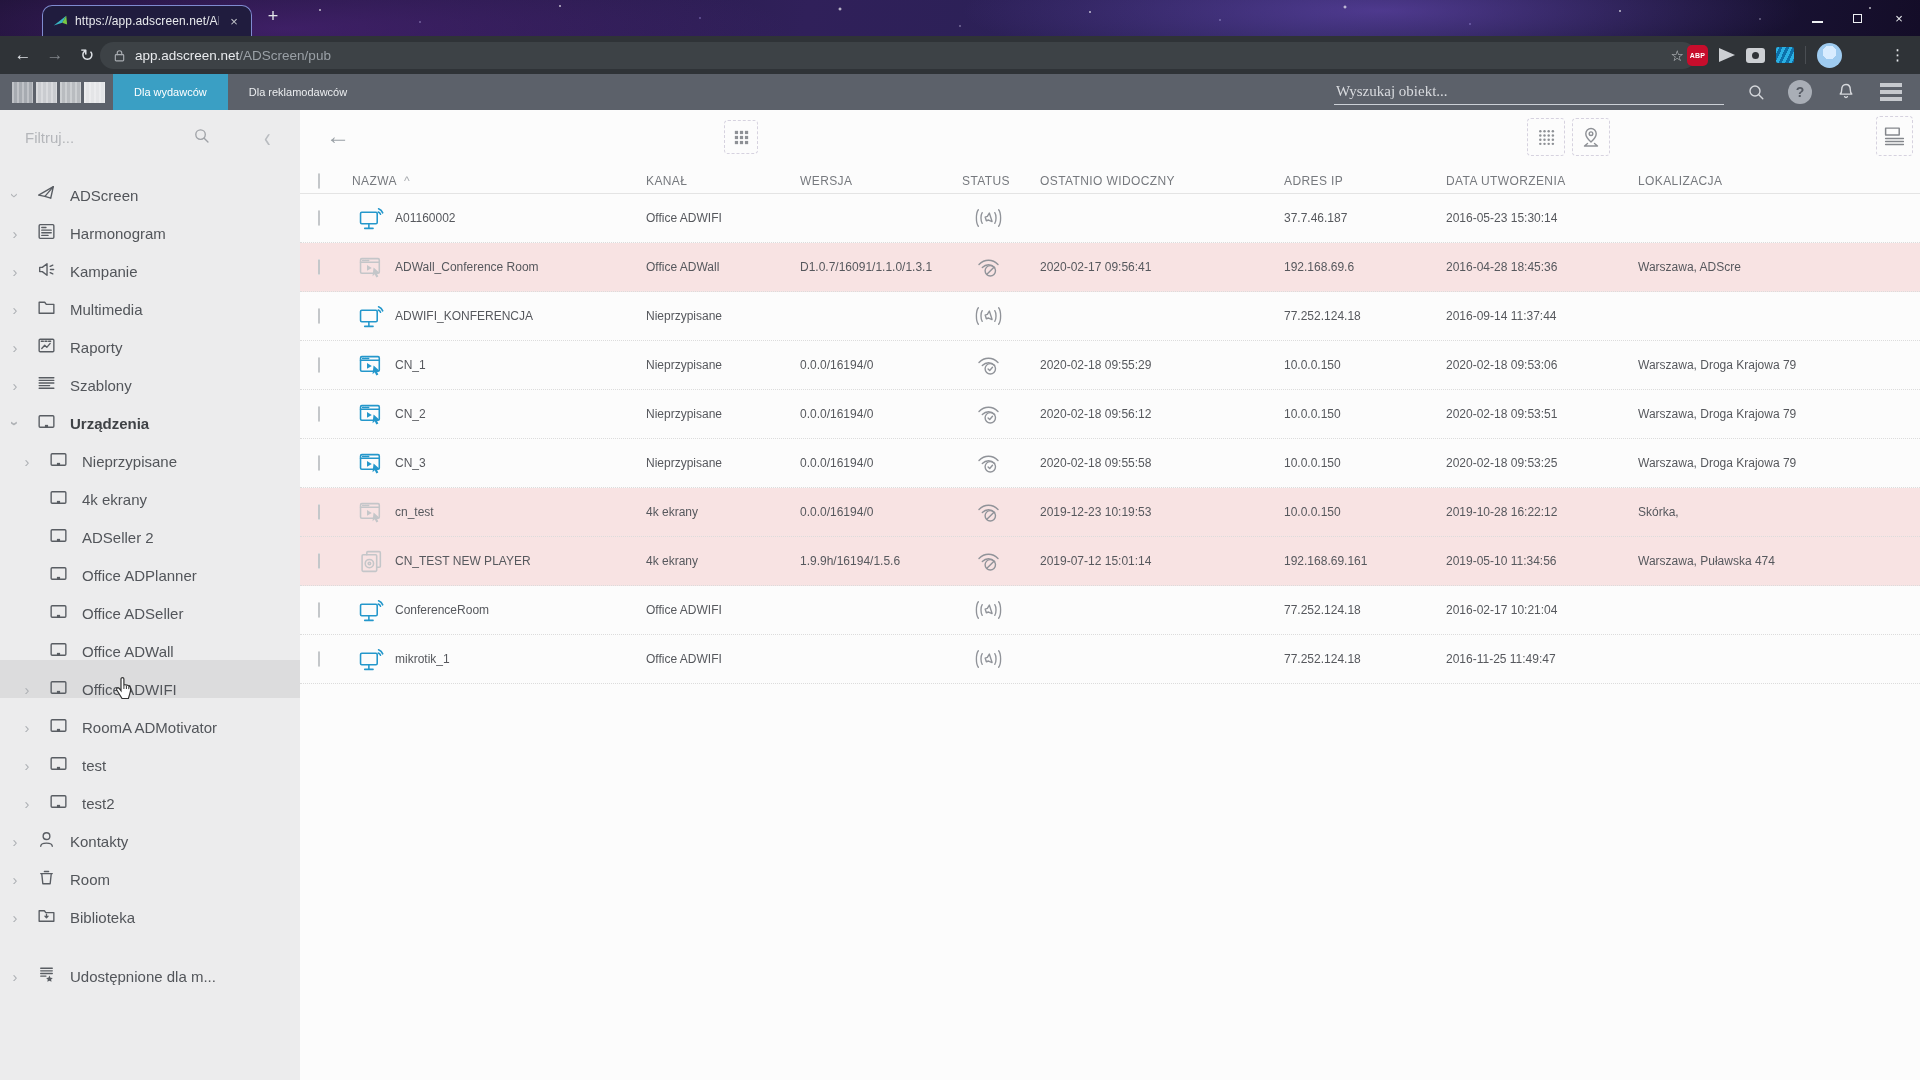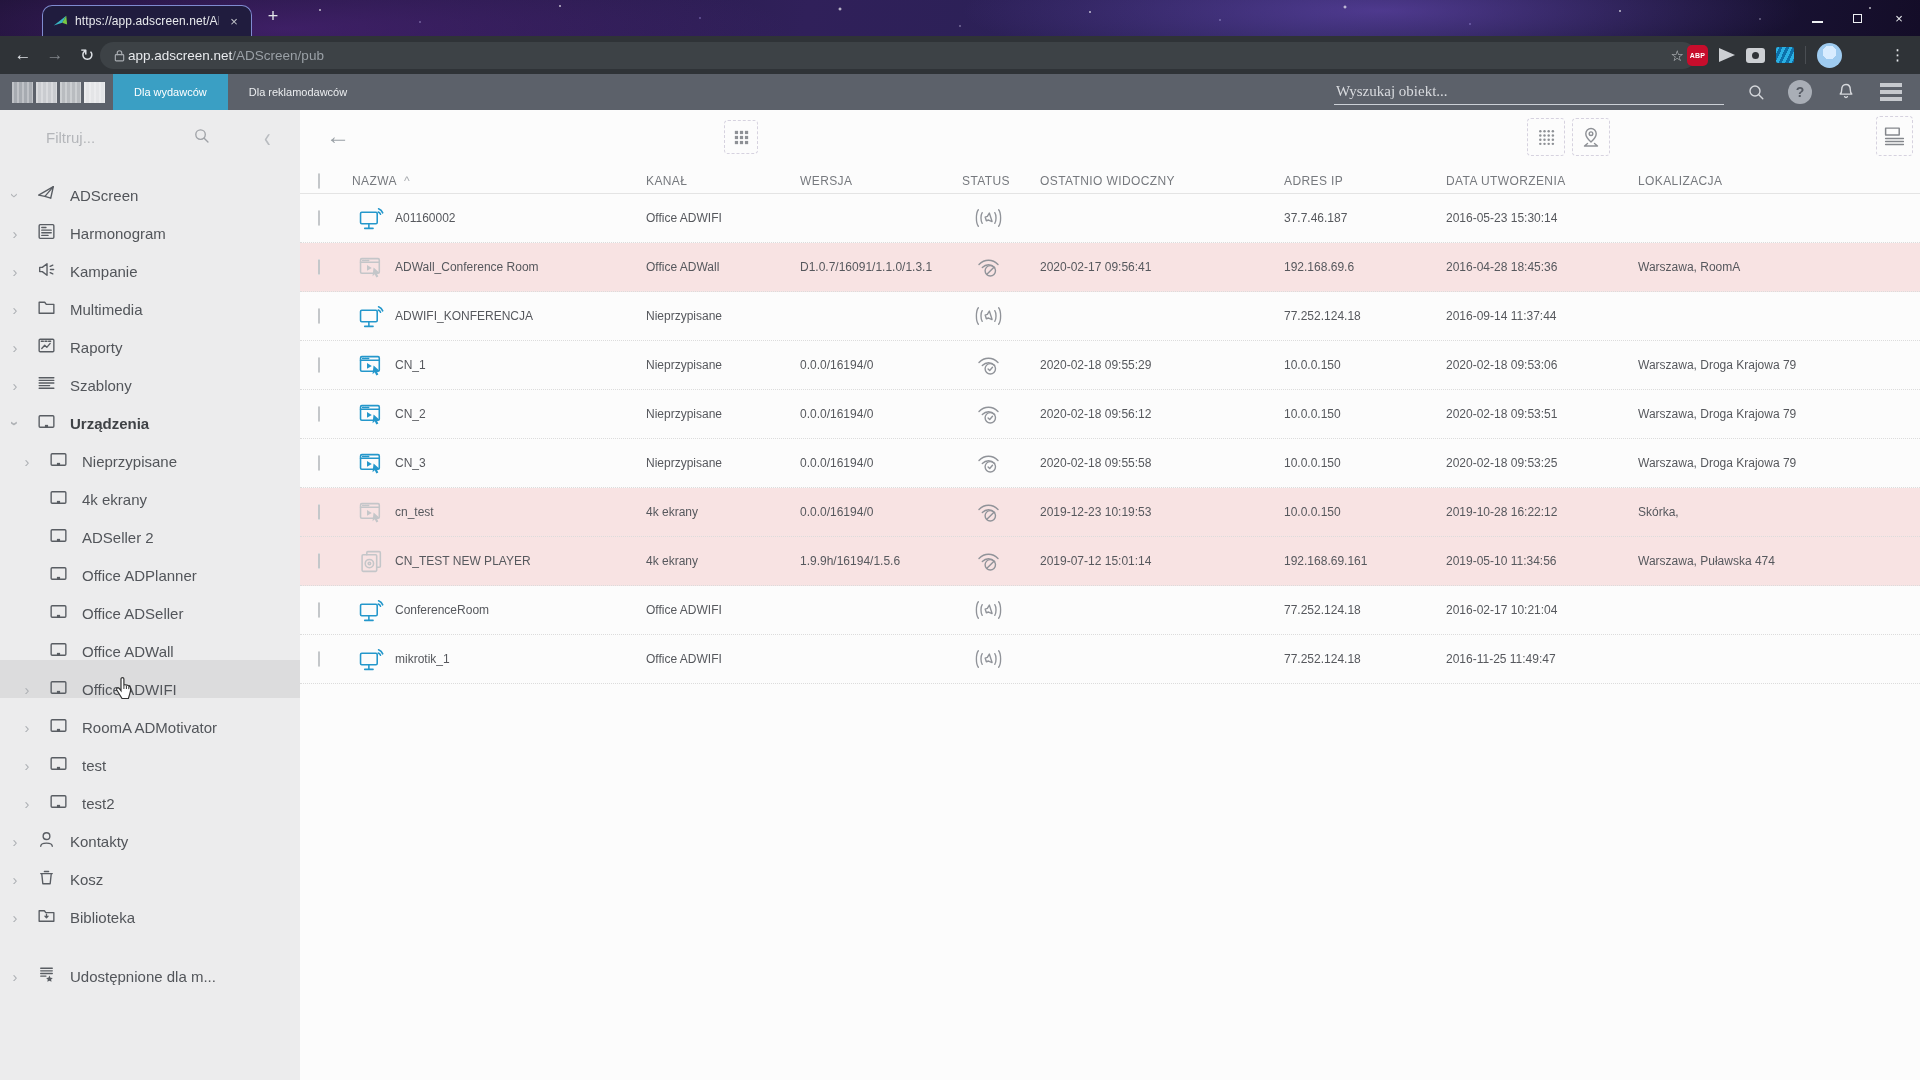--- a/index.html
+++ b/index.html
@@ -40,21 +40,21 @@
 .wc{color:#eef0f3;font-size:13px;width:14px;text-align:center}
 .wc-min{display:inline-block;width:11px;height:2px;background:#eef0f3}
 .wc-max{display:inline-block;width:9px;height:9px;border:1.4px solid #eef0f3}
 
 #addrbar{height:38px;background:#2f3337;position:relative;display:flex;align-items:center}
 .nbtn{color:#dfe2e6;font-size:17px;width:30px;text-align:center}
 .nbtn.dim{color:#82868b}
 #addrbar .navgrp{display:flex;margin-left:8px;gap:2px}
 .addr-field{position:absolute;left:100px;top:6px;width:1596px;height:27px;border-radius:14px;
  background:#3d4246;display:flex;align-items:center;font-size:13.5px;padding:0 12px}
-.addr-host{color:#e8eaed;margin-left:1px}
+.addr-host{color:#e8eaed;margin-left:8px}
 .addr-path{color:#9aa0a6}
 .addr-star{margin-left:auto;color:#c8cbcf;font-size:15px}
 .exts{position:absolute;right:78px;top:0;height:38px;display:flex;align-items:center;gap:11px}
 .ext-abp{width:21px;height:21px;background:#c70d2c;border-radius:5px;color:#fff;font-size:7px;font-weight:700;
  display:flex;align-items:center;justify-content:center;letter-spacing:.2px}
 .ext-plane{width:0;height:0;border-left:16px solid #cdd0d4;border-top:7px solid transparent;border-bottom:7px solid transparent}
 .ext-cam{width:19px;height:15px;background:#cdd0d4;border-radius:3px;position:relative}
 .ext-cam:after{content:"";position:absolute;left:6px;top:4px;width:7px;height:7px;border-radius:50%;background:#2f3337}
 .ext-flash{width:18px;height:16px;background:repeating-linear-gradient(115deg,#2ab0e3 0 3px,#0d6fa8 3px 6px);border-radius:2px}
 .ext-sep{width:1px;height:18px;background:#4a4e53}
@@ -77,21 +77,21 @@
 .nav-ico{margin-left:22px;color:#d6d8dc;display:flex;align-items:center}
 .help-circle{width:24px;height:24px;border-radius:50%;background:#a9aeb6;color:#555a63;font-weight:700;font-size:14px;
  display:flex;align-items:center;justify-content:center}
 .burger{display:flex;flex-direction:column;gap:3px;margin:0 18px 0 22px}
 .burger i{width:22px;height:4px;background:#c6c9ce}
 
 
 #appbody{display:flex;height:970px}
 #sidebar{width:300px;background:var(--sidebar-bg);position:relative;flex:none}
 #filterrow{height:56px;position:relative}
-.filter-input{position:absolute;left:44px;top:18px;width:140px;background:transparent;border:none;outline:none;
+.filter-input{position:absolute;left:23px;top:18px;width:140px;background:transparent;border:none;outline:none;
  font-size:15px;color:#6a6d72;font-family:inherit}
 .filter-input::placeholder{color:#b4b6ba}
 .filter-search{position:absolute;left:192px;top:16px;color:#9fa2a7}
 .collapse{position:absolute;left:264px;top:16px;color:#b9bcc0;font-size:20px;transform:scaleY(1.4)}
 .s-item{height:38px;display:flex;align-items:flex-end;color:#52555a;font-size:15px;cursor:default}
 .s-item.sel{background:var(--sidebar-selected)}
 .s-item.bold{font-weight:700;color:#3f4246}
 .s-item.gap{margin-top:21px}
 .chev{width:14px;text-align:center;color:#aeb1b5;font-size:15px;flex:none}
 .chev:before{content:"\203A";display:inline-block}
@@ -552,21 +552,21 @@
         <span class="s-lbl">Kontakty</span>
       </div>
 
       <div class="s-item lv0 chv-right">
         <span class="chev"></span>
         <span class="s-ico">
           <svg class="st" width="21" height="21" style="stroke-width:1.3">
             <use href="#i-trash"></use>
           </svg>
         </span>
-        <span class="s-lbl">Kosz</span>
+        <span class="s-lbl">Room</span>
       </div>
 
       <div class="s-item lv0 chv-right">
         <span class="chev"></span>
         <span class="s-ico">
           <svg class="st" width="21" height="21" style="stroke-width:1.3">
             <use href="#i-library"></use>
           </svg>
         </span>
         <span class="s-lbl">Biblioteka</span>
@@ -662,21 +662,21 @@
           <div>
             <span class="sticon st-wifi-off">
             <svg class="st" width="29" height="22">
                 <use href="#s-wifi-off"></use>
               </svg>
             </span>
           </div>
           <div class="cell">2020-02-17 09:56:41</div>
           <div class="cell">192.168.69.6</div>
           <div class="cell">2016-04-28 18:45:36</div>
-          <div class="cell">Warszawa, RoomA</div>
+          <div class="cell">Warszawa, ADScre</div>
         </div>
 
         <div class="trow">
           <div class="cb-cell"><span class="cbx"></span></div>
           <div class="name-cell">
             <span class="devicon tone-blue">
               <svg class="st" width="28" height="25" style="stroke-width:1.5">
                 <use href="#d-monitor-wifi"></use>
               </svg>
             </span>

